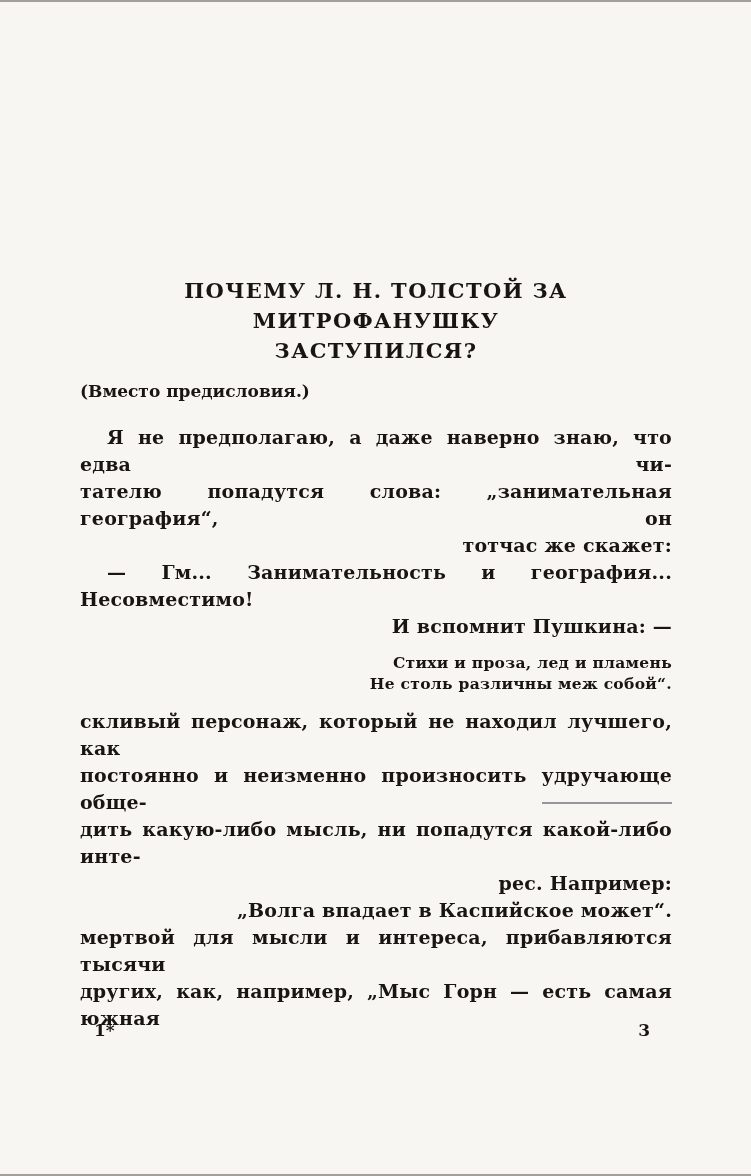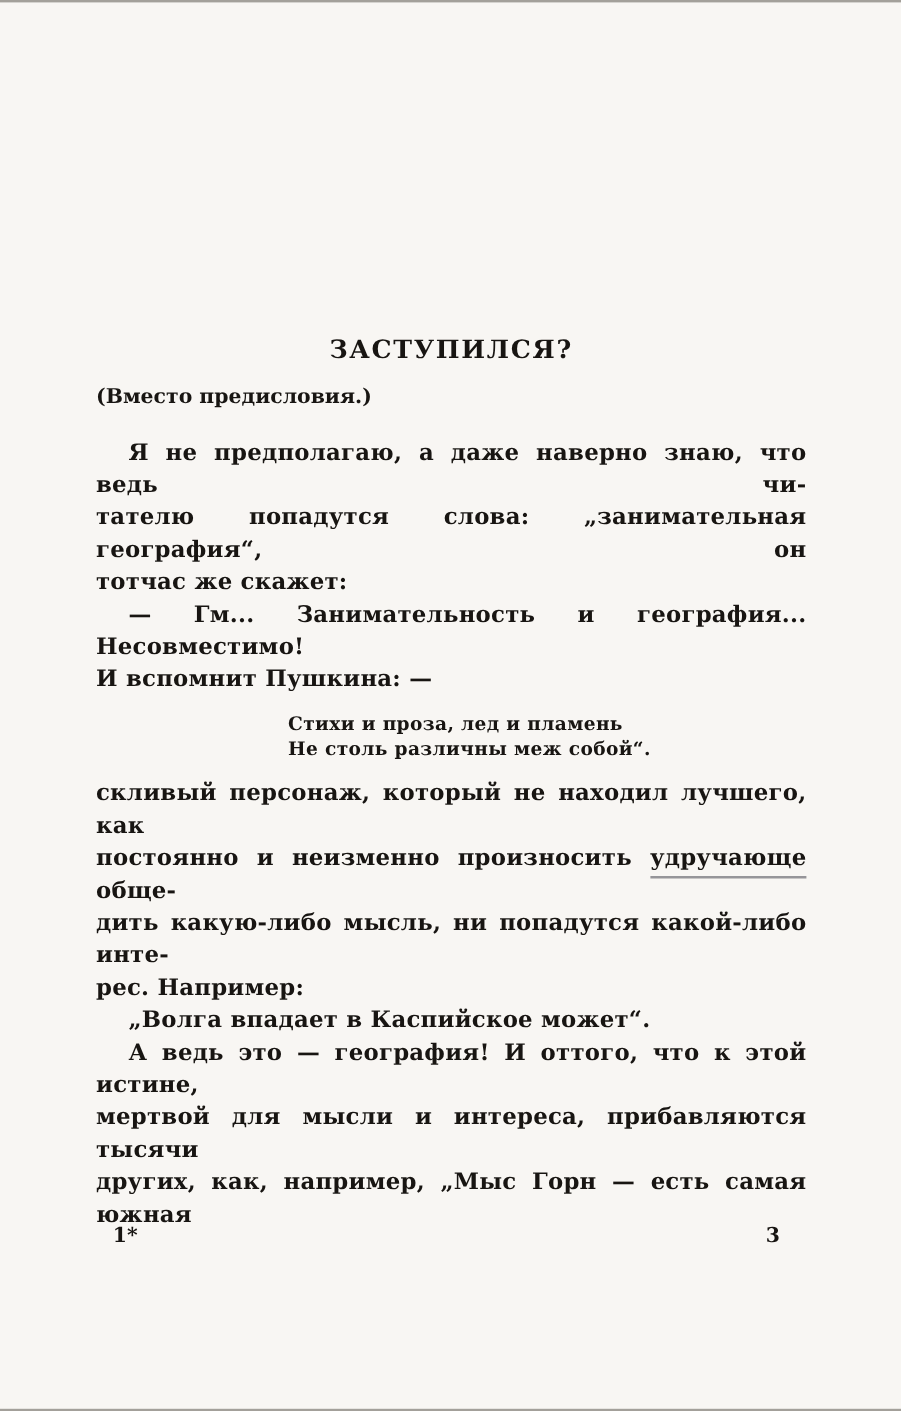--- a/index.html
+++ b/index.html
@@ -32,78 +32,78 @@
     margin-top:15px;
   }
   .body-text{
     margin-top:23px;
     font-size:19px;
     font-weight:700;
   }
   .block{margin:0;}
   .line{
     line-height:27px;
-    text-align:left;
+    text-align:right;
     letter-spacing:.2px;
   }
   .line.justify{
     text-align:justify;
     text-align-last:justify;
   }
   .line.indent{text-indent:27px;}
   .block.verse{
     margin:12px 0 14px 160px;
     font-size:15.5px;
   }
   .block.verse .line{line-height:21px;letter-spacing:.3px;}
   .pencil-underline{
     border-bottom:2px solid rgba(70,70,78,.55);
-    padding-bottom:4px;
+    padding-bottom:16px;
     margin-top:44px;
   }
   .footer{
     position:absolute;
     top:1020px;left:80px;width:592px;
     display:flex;justify-content:space-between;
     font-size:17px;font-weight:700;
   }
   .footer .fl{padding-left:14px;}
   .footer .fr{padding-right:22px;}
 </style>
 </head>
 <body>
 
 <div class="scan-edge top"></div>
 
 <div class="page">
   <div class="title">
+    <div>ПОЧЕМУ Л. Н. ТОЛСТОЙ ЗА МИТРОФАНУШКУ</div>
     <div>ЗАСТУПИЛСЯ?</div>
   </div>
   <div class="subtitle">(Вместо предисловия.)</div>
   <div class="body-text">
       <div class="block para">
-        <div class="line indent justify">Я не предполагаю, а даже наверно знаю, что ведь чи-</div>
+        <div class="line indent justify">Я не предполагаю, а даже наверно знаю, что едва чи-</div>
         <div class="line justify">тателю попадутся слова: „занимательная география“, он</div>
         <div class="line">тотчас же скажет:</div>
         <div class="line indent justify">— Гм... Занимательность и география... Несовместимо!</div>
         <div class="line">И вспомнит Пушкина: —</div>
       </div>
       <div class="block verse">
         <div class="line">Стихи и проза, лед и пламень</div>
         <div class="line">Не столь различны меж собой“.</div>
       </div>
       <div class="block para">
         <div class="line justify">скливый персонаж, который не находил лучшего, как</div>
         <div class="line justify">постоянно и неизменно произносить <span class="pencil-underline">удручающе</span> обще-</div>
         <div class="line justify">дить какую-либо мысль, ни попадутся какой-либо инте-</div>
         <div class="line">рес. Например:</div>
         <div class="line indent">„Волга впадает в Каспийское может“.</div>
       </div>
       <div class="block para">
-        <div class="line indent justify">А ведь это — география! И оттого, что к этой истине,</div>
         <div class="line justify">мертвой для мысли и интереса, прибавляются тысячи</div>
         <div class="line justify">других, как, например, „Мыс Горн — есть самая южная</div>
       </div>
     </div>
 </div>
 
 <div class="footer">
   <span class="fl">1*</span>
   <span class="fr">3</span>
 </div>

